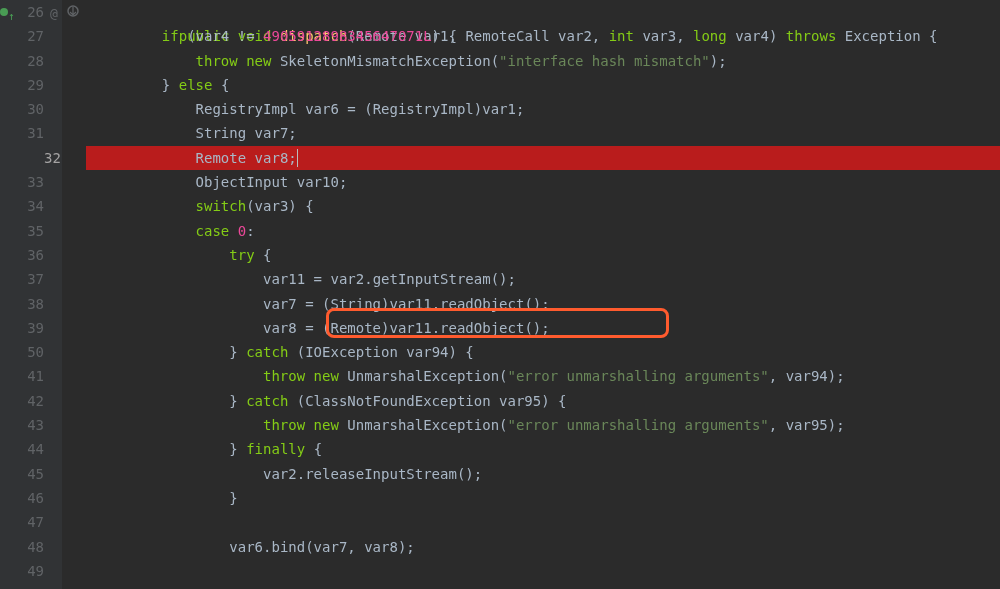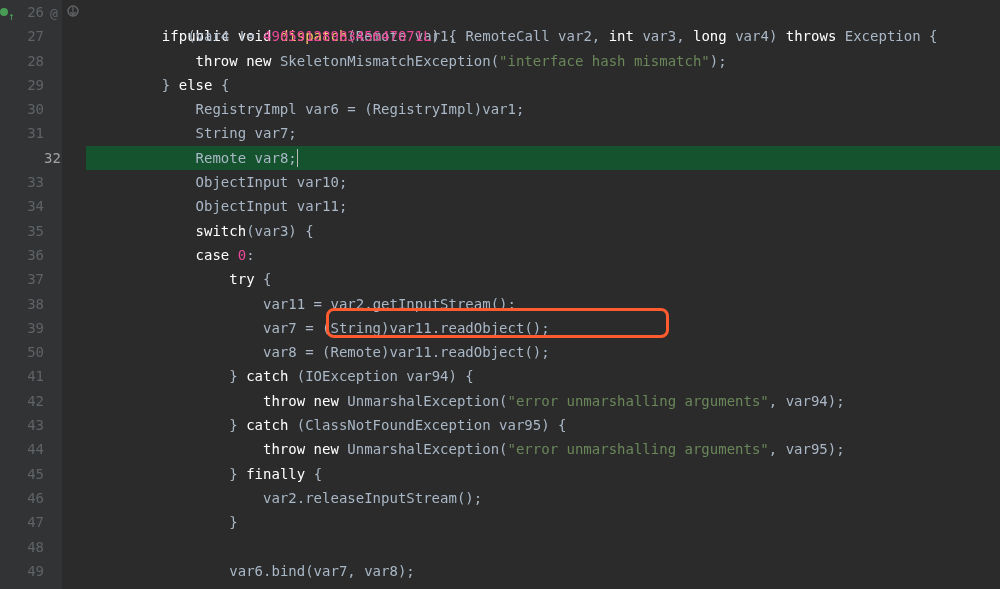--- a/index.html
+++ b/index.html
@@ -62,30 +62,30 @@
   flex: 1;
   position: relative;
   padding-left: 24px;
 }
 .code-line {
   height: 24.3px;
   white-space: pre;
   position: relative;
 }
 .code-line.active-line {
-  background: #14532d;
+  background: #b91c1c;
 }
 .highlight-box {
   position: absolute;
   border: 3px solid #ff5b2e;
   border-radius: 8px;
   pointer-events: none;
   z-index: 10;
 }
-.kw { color: #ffffff; }
+.kw { color: #84cc16; }
 .type { color: #a9b7c6; }
 .method { color: #ffc66d; }
 .num { color: #ec4899; }
 .str { color: #6a8759; }
 .param { color: #a9b7c6; }
 .ident { color: #a9b7c6; }
 .punct { color: #a9b7c6; }
 .override-icon {
   position: absolute;
   left: -20px;
@@ -155,21 +155,20 @@
     <div class="code-line">         <span class="punct">}</span> <span class="kw">else</span> <span class="punct">{</span></div>
 
     <div class="code-line">             <span class="type">RegistryImpl</span> <span class="ident">var6</span> <span class="punct">=</span> <span class="ident">(RegistryImpl)</span><span class="ident">var1</span>;</div>
 
     <div class="code-line">             <span class="type">String</span> <span class="ident">var7</span>;</div>
 
     <div class="code-line active-line">             <span class="type">Remote</span> <span class="ident">var8</span>;<span class="cursor"></span></div>
 
     <div class="code-line">             <span class="type">ObjectInput</span> <span class="ident">var10</span>;</div>
 
-    <div class="code-line">             <span class="type">ObjectInput</span> <span class="ident">var11</span>;</div>
 
     <div class="code-line">             <span class="kw">switch</span>(<span class="ident">var3</span>) <span class="punct">{</span></div>
 
     <div class="code-line">             <span class="kw">case</span> <span class="num">0</span>:</div>
 
     <div class="code-line">                 <span class="kw">try</span> <span class="punct">{</span></div>
 
     <div class="code-line">                     <span class="ident">var11</span> <span class="punct">=</span> <span class="ident">var2</span>.<span class="ident">getInputStream</span>();</div>
 
     <div class="code-line">                     <span class="ident">var7</span> <span class="punct">=</span> <span class="ident">(String)</span><span class="ident">var11</span>.<span class="ident">readObject</span>();</div>

